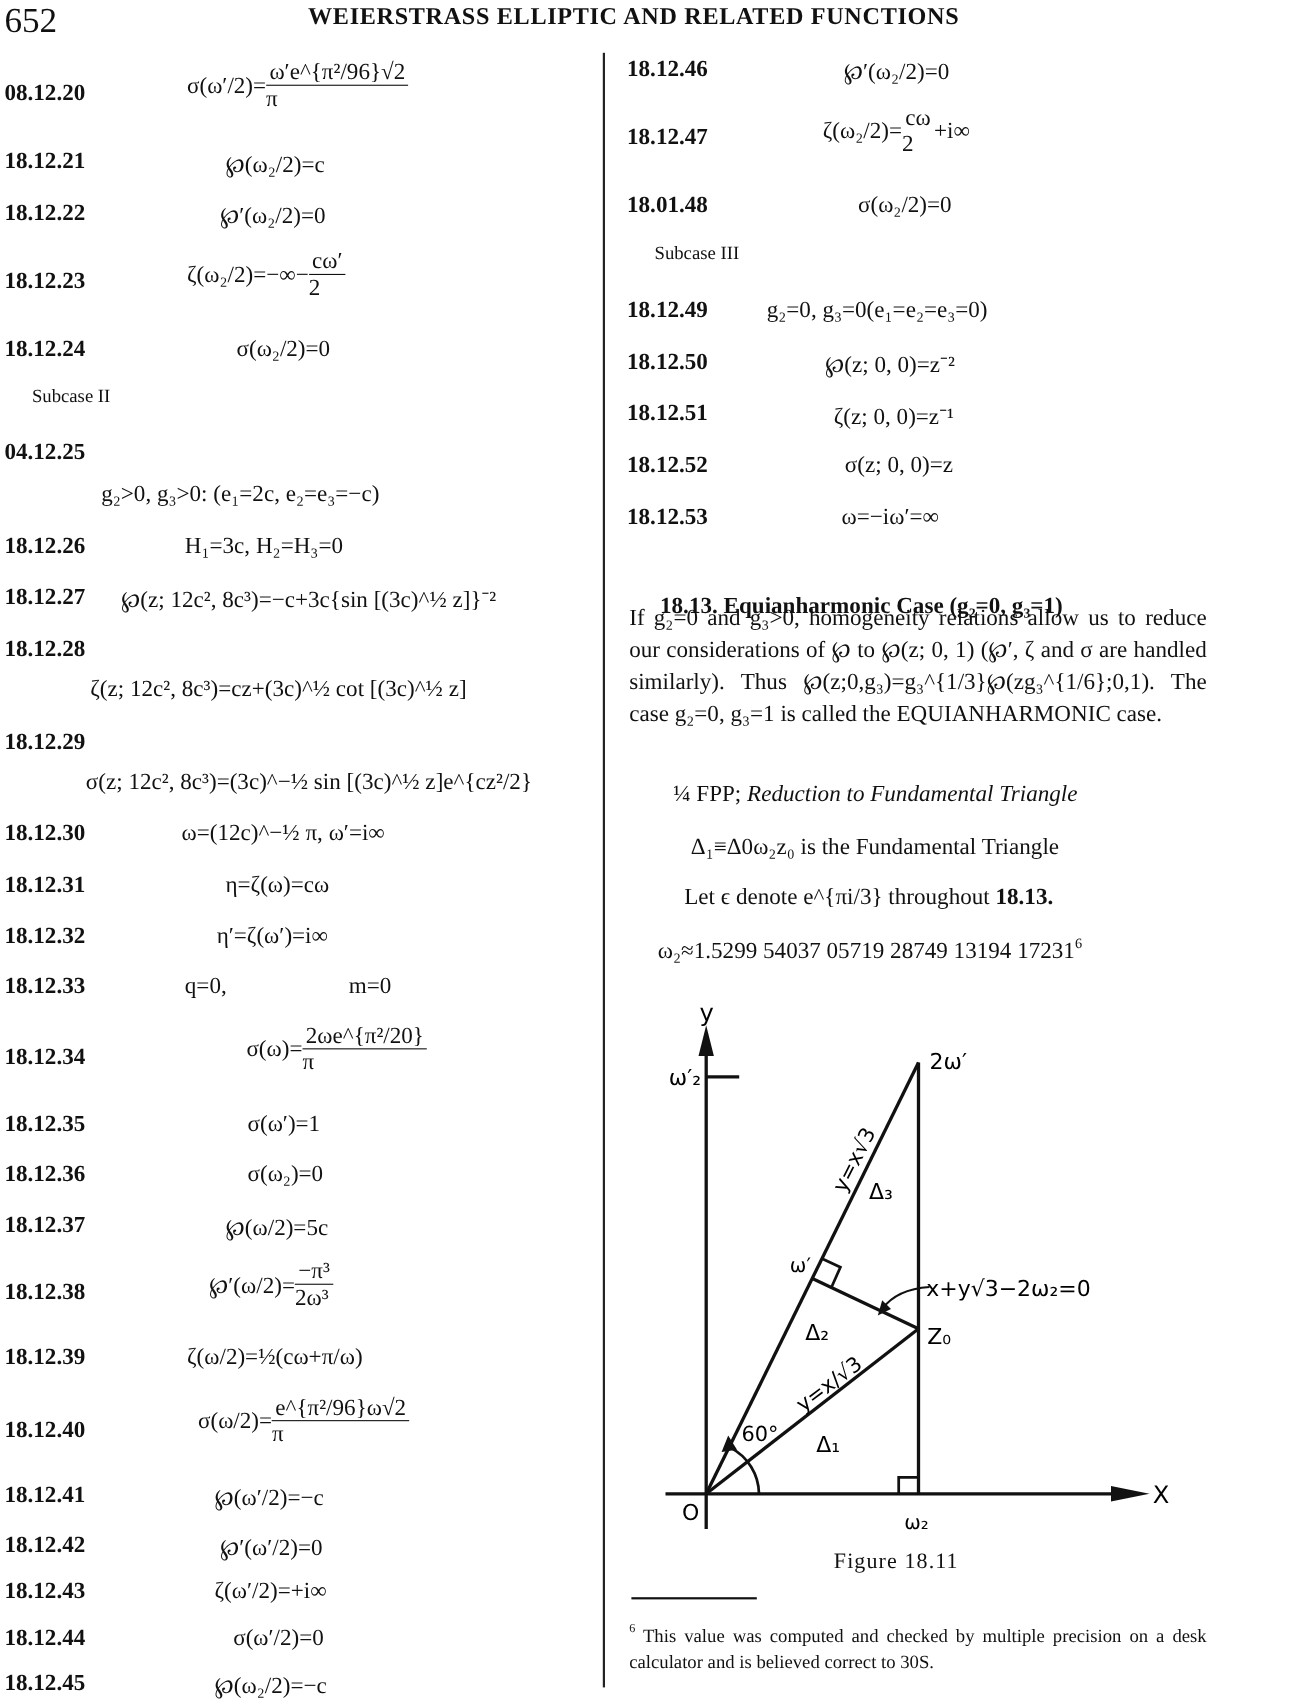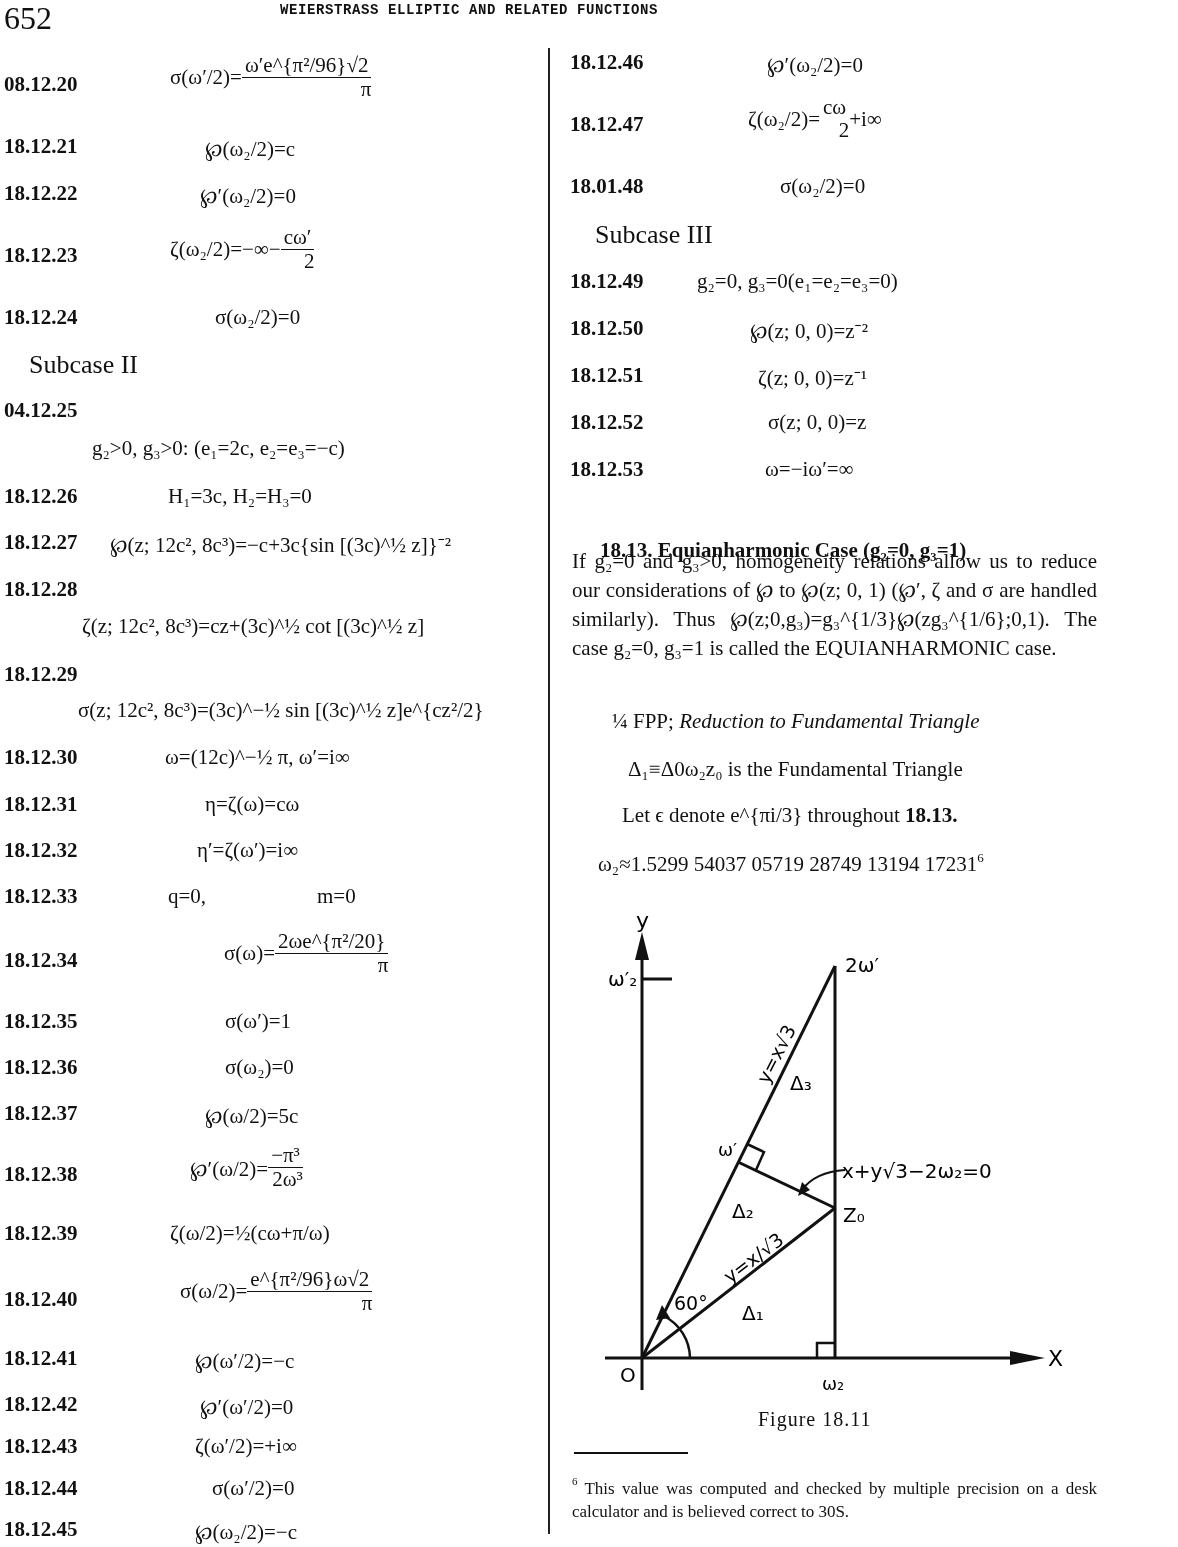--- a/index.html
+++ b/index.html
@@ -1,29 +1,29 @@
 <!DOCTYPE html>
 <html><head>
 <meta charset="utf-8">
 <style>
   html, body { margin: 0; padding: 0; background: #ffffff; }
   body { width: 1178px; height: 1547px; position: relative; overflow: hidden;
          font-family: "DejaVu Serif", "Liberation Serif", serif; color: #111; }
   .abs { position: absolute; }
   .pagenum { left: 4px; top: 0px; font-size: 32px; font-family: "Liberation Serif", serif; }
-  .running { left: 280px; top: 2px; font-size: 14px; font-weight: bold; letter-spacing: 0.6px; font-family: Liberation Mono, monospace; }
+  .running { left: 280px; top: 2px; font-size: 22px; font-weight: bold; letter-spacing: 0.6px; font-family: Liberation Serif, serif; }
   .divider { left: 548px; top: 48px; width: 2px; height: 1486px; background: #222; }
   .eqno { font-weight: bold; font-size: 21px; font-family: "Liberation Serif", serif; }
   .eq { font-size: 21px; font-family: "Liberation Serif", serif; white-space: nowrap; }
   .eq i { font-style: italic; }
-  .frac { display: inline-block; vertical-align: middle; text-align: right; }
+  .frac { display: inline-block; vertical-align: middle; text-align: left; }
   .frac .num { display: block; border-bottom: 1.5px solid #111; padding: 0 3px; line-height: 1.1; }
   .frac .den { display: block; line-height: 1.1; }
   .sup { font-size: 13px; vertical-align: 9px; }
-  .subcase { font-size: 26px; font-family: "Liberation Serif", serif; }
+  .subcase { font-size: 17px; font-family: "Liberation Serif", serif; }
   .sechead { font-size: 21px; font-weight: bold; font-family: "Liberation Serif", serif; margin-top: 35px; }
   .para { font-size: 21px; line-height: 29px; font-family: "Liberation Serif", serif; text-align: justify; width: 525px; }
   .caption { font-size: 20px; font-family: "Liberation Serif", serif; letter-spacing: 1px; }
   .footnote { font-size: 17px; line-height: 23px; font-family: "Liberation Serif", serif; width: 525px; text-align: justify; }
   .fnrule { left: 574px; top: 1452px; width: 114px; height: 2px; background: #111; }
   svg text { font-family: "DejaVu Sans", sans-serif; }
 </style>
 </head>
 <body>
 

